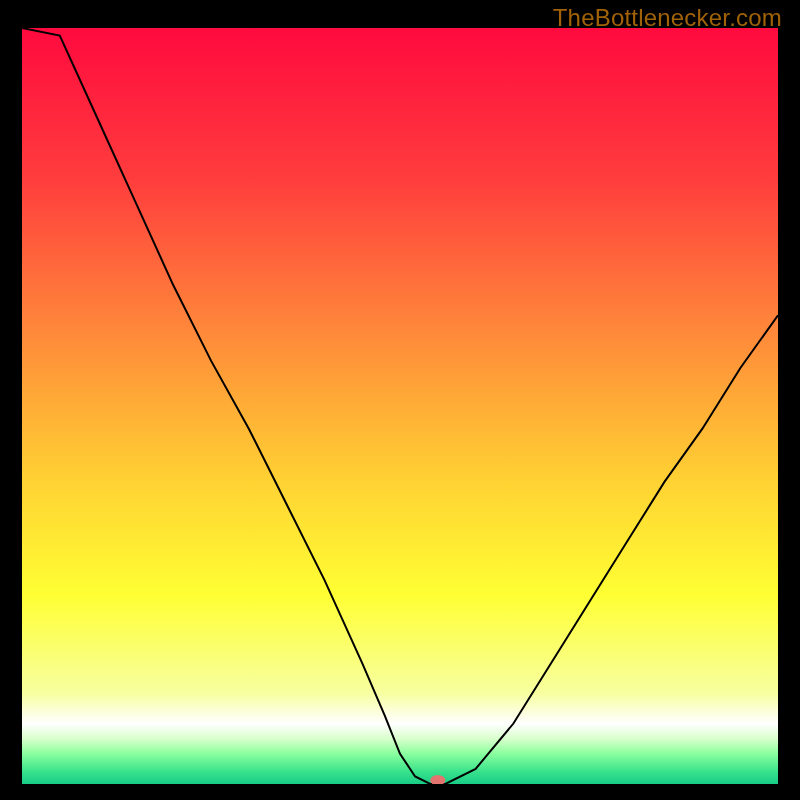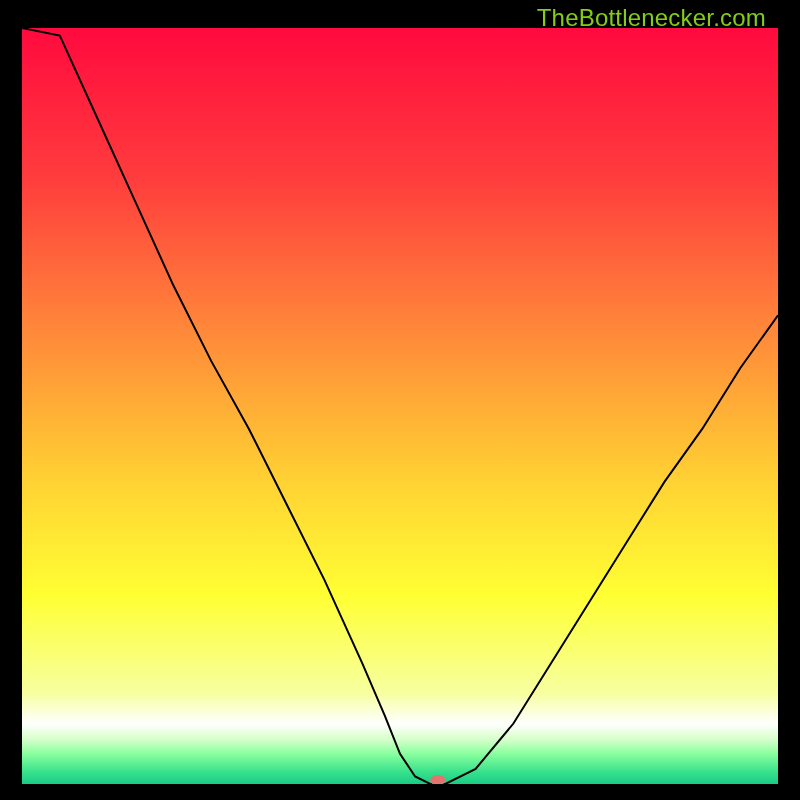--- a/index.html
+++ b/index.html
@@ -13,22 +13,22 @@
   }
   .frame {
     position: relative;
     width: 800px;
     height: 800px;
     background: #000;
   }
   .watermark {
     position: absolute;
     top: 4px;
-    right: 34px;
-    color: #84cc16;
+    right: 18px;
+    color: #a16207;
     font-size: 24px;
     font-weight: 500;
     letter-spacing: 0.2px;
   }
   svg.plot {
     position: absolute;
     left: 22px;
     top: 28px;
     width: 756px;
     height: 756px;

